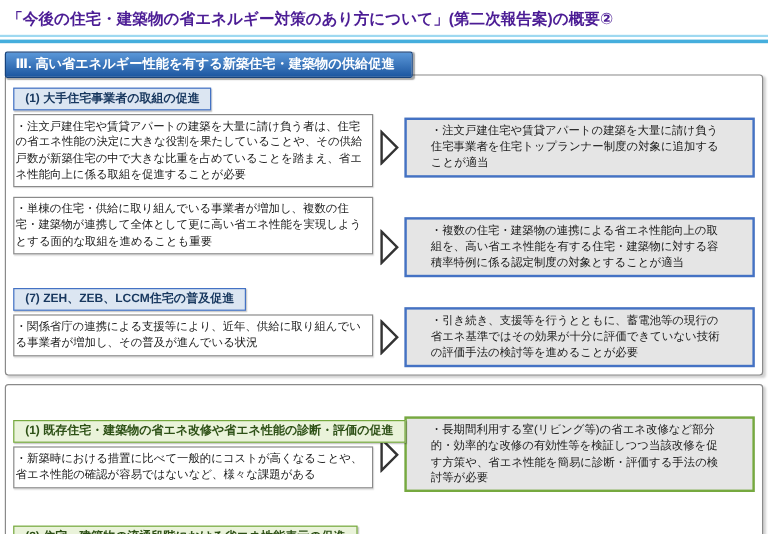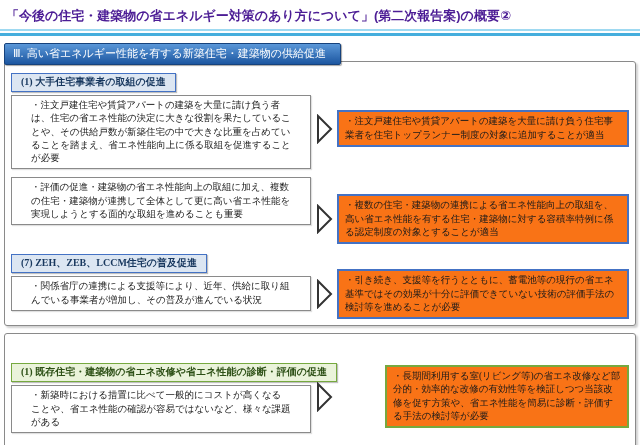--- a/index.html
+++ b/index.html
@@ -16,60 +16,60 @@
   }
   .rule-top { height:2px; background:#9ed9f1; }
   .rule-gap { height:2px; background:#ffffff; }
   .rule-bot { height:3px; background:#45aedd; }
 
   .main { padding:0 4px; }
 
   .section { margin-top:7px; }
   .tab {
     display:inline-block; position:relative; z-index:3;
-    color:#fff; font-weight:normal; font-size:11px;
+    color:#fff; font-weight:bold; font-size:11px;
     padding:2px 14px 3px 8px; border-radius:2px;
     margin:0 0 -4px 0; box-shadow:1px 1px 1px rgba(0,0,0,.35);
     white-space:nowrap;
     text-align:right;
   }
   .tab-blue  { background:linear-gradient(#5a97d8,#1c56a0); border:1px solid #16427c; }
   .tab-green { background:linear-gradient(#97c75f,#649330); border:1px solid #4f7a23; }
 
   .panel {
     border:1px solid #8a8a8a; border-radius:3px; background:#fff;
     padding:9px 6px 6px; box-shadow:2px 2px 2px rgba(0,0,0,.18);
-    position:relative; z-index:1;font-family:Liberation Serif, serif;
+    position:relative; z-index:1;
   }
 
   .row { display:flex; align-items:stretch; margin-bottom:8px; }
   .row:last-child { margin-bottom:0; }
   .left-col { width:300px; flex:none; }
   .subtab {
     display:inline-block; white-space:nowrap;
     font-size:10px; font-weight:bold;
     padding:1px 9px 2px; margin-bottom:3px;
     position:relative; z-index:2; box-shadow:1px 1px 1px rgba(0,0,0,.25);
     background:#fff;
   }
   .subtab-blue  { background:#dce6f2; border:1px solid #4472c4; color:#17375e; }
   .subtab-green { background:#eaf3da; border:1px solid #76a93f; color:#2d5016;margin-top:20px; }
   .issue-box {
     border:1px solid #8a8a8a; background:#fff;
-    padding:3px 19px; font-size:9.5px; line-height:1.4; color:#1a1a1a;
+    padding:3px 1px; font-size:9.5px; line-height:1.4; color:#1a1a1a;
     box-shadow:1px 1px 1px rgba(0,0,0,.12);
   }
   .flow { flex:1; display:flex; align-items:center; padding-top:17px; min-width:0; }
   .arrow-cell { width:26px; flex:none; display:flex; justify-content:center; align-items:center; }
   .measure-box {
-    flex:1; background:#f97316;
-    padding:3px 6px; font-size:9.5px; line-height:1.4; color:#1a1a1a;
+    flex:1; background:#e5e5e5;
+    padding:3px 20px; font-size:9.5px; line-height:1.4; color:#1a1a1a;
   }
   .measure-blue  { border:2px solid #4472c4; }
-  .measure-green { border:2px solid #76a93f;margin-left:48px; }
+  .measure-green { border:2px solid #76a93f; }
   .page-num {
     position:absolute; right:4px; bottom:1px;
     font-size:11px; color:#000;
   }
 </style>
 </head>
 <body>
 
 <div class="doc-title">「今後の住宅・建築物の省エネルギー対策のあり方について」(第二次報告案)の概要②</div>
 <div class="rule-top"></div>
@@ -92,21 +92,21 @@
             <svg width="17" height="30" viewBox="0 0 17 30">
                 <polygon points="2,2 15,15 2,28" fill="#ffffff" stroke="#333333" stroke-width="2"></polygon>
               </svg>
           </div>
           <div class="measure-box measure-blue">・注文戸建住宅や賃貸アパートの建築を大量に請け負う住宅事業者を住宅トップランナー制度の対象に追加することが適当</div>
         </div>
       </div>
 
       <div class="row">
         <div class="left-col">
-          <div class="issue-box">・評価の促進・建築物の省エネ性能向上の取組に加え、複数の住宅・建築物が連携して全体として更に高い省エネ性能を実現しようとする面的な取組を進めることも重要</div>
+          <div class="issue-box">・単棟の住宅・供給に取り組んでいる事業者が増加し、複数の住宅・建築物が連携して全体として更に高い省エネ性能を実現しようとする面的な取組を進めることも重要</div>
         </div>
         <div class="flow">
           <div class="arrow-cell">
             <svg width="17" height="30" viewBox="0 0 17 30">
                 <polygon points="2,2 15,15 2,28" fill="#ffffff" stroke="#333333" stroke-width="2"></polygon>
               </svg>
           </div>
           <div class="measure-box measure-blue">・複数の住宅・建築物の連携による省エネ性能向上の取組を、高い省エネ性能を有する住宅・建築物に対する容積率特例に係る認定制度の対象とすることが適当</div>
         </div>
       </div>

